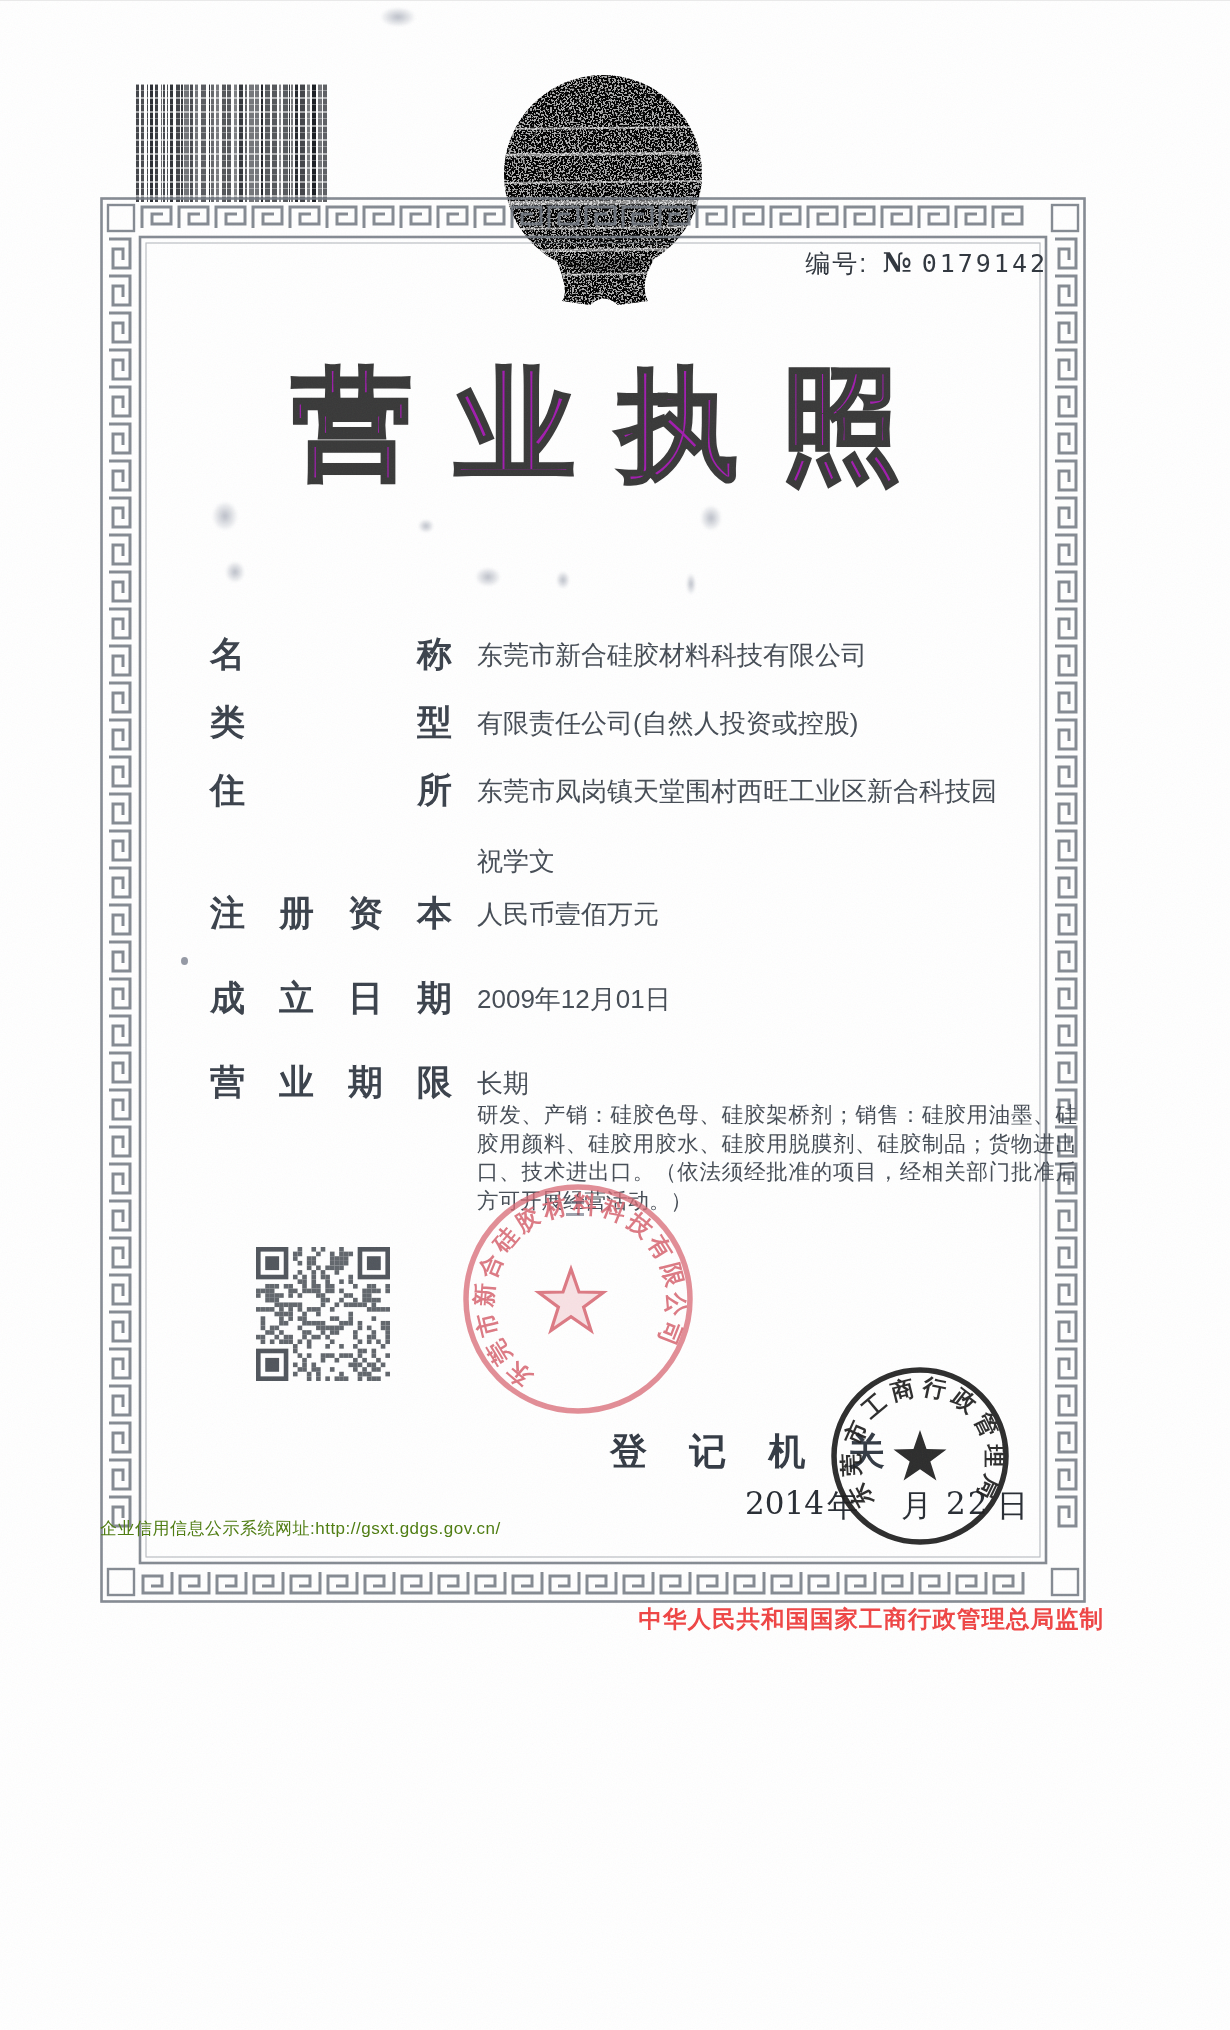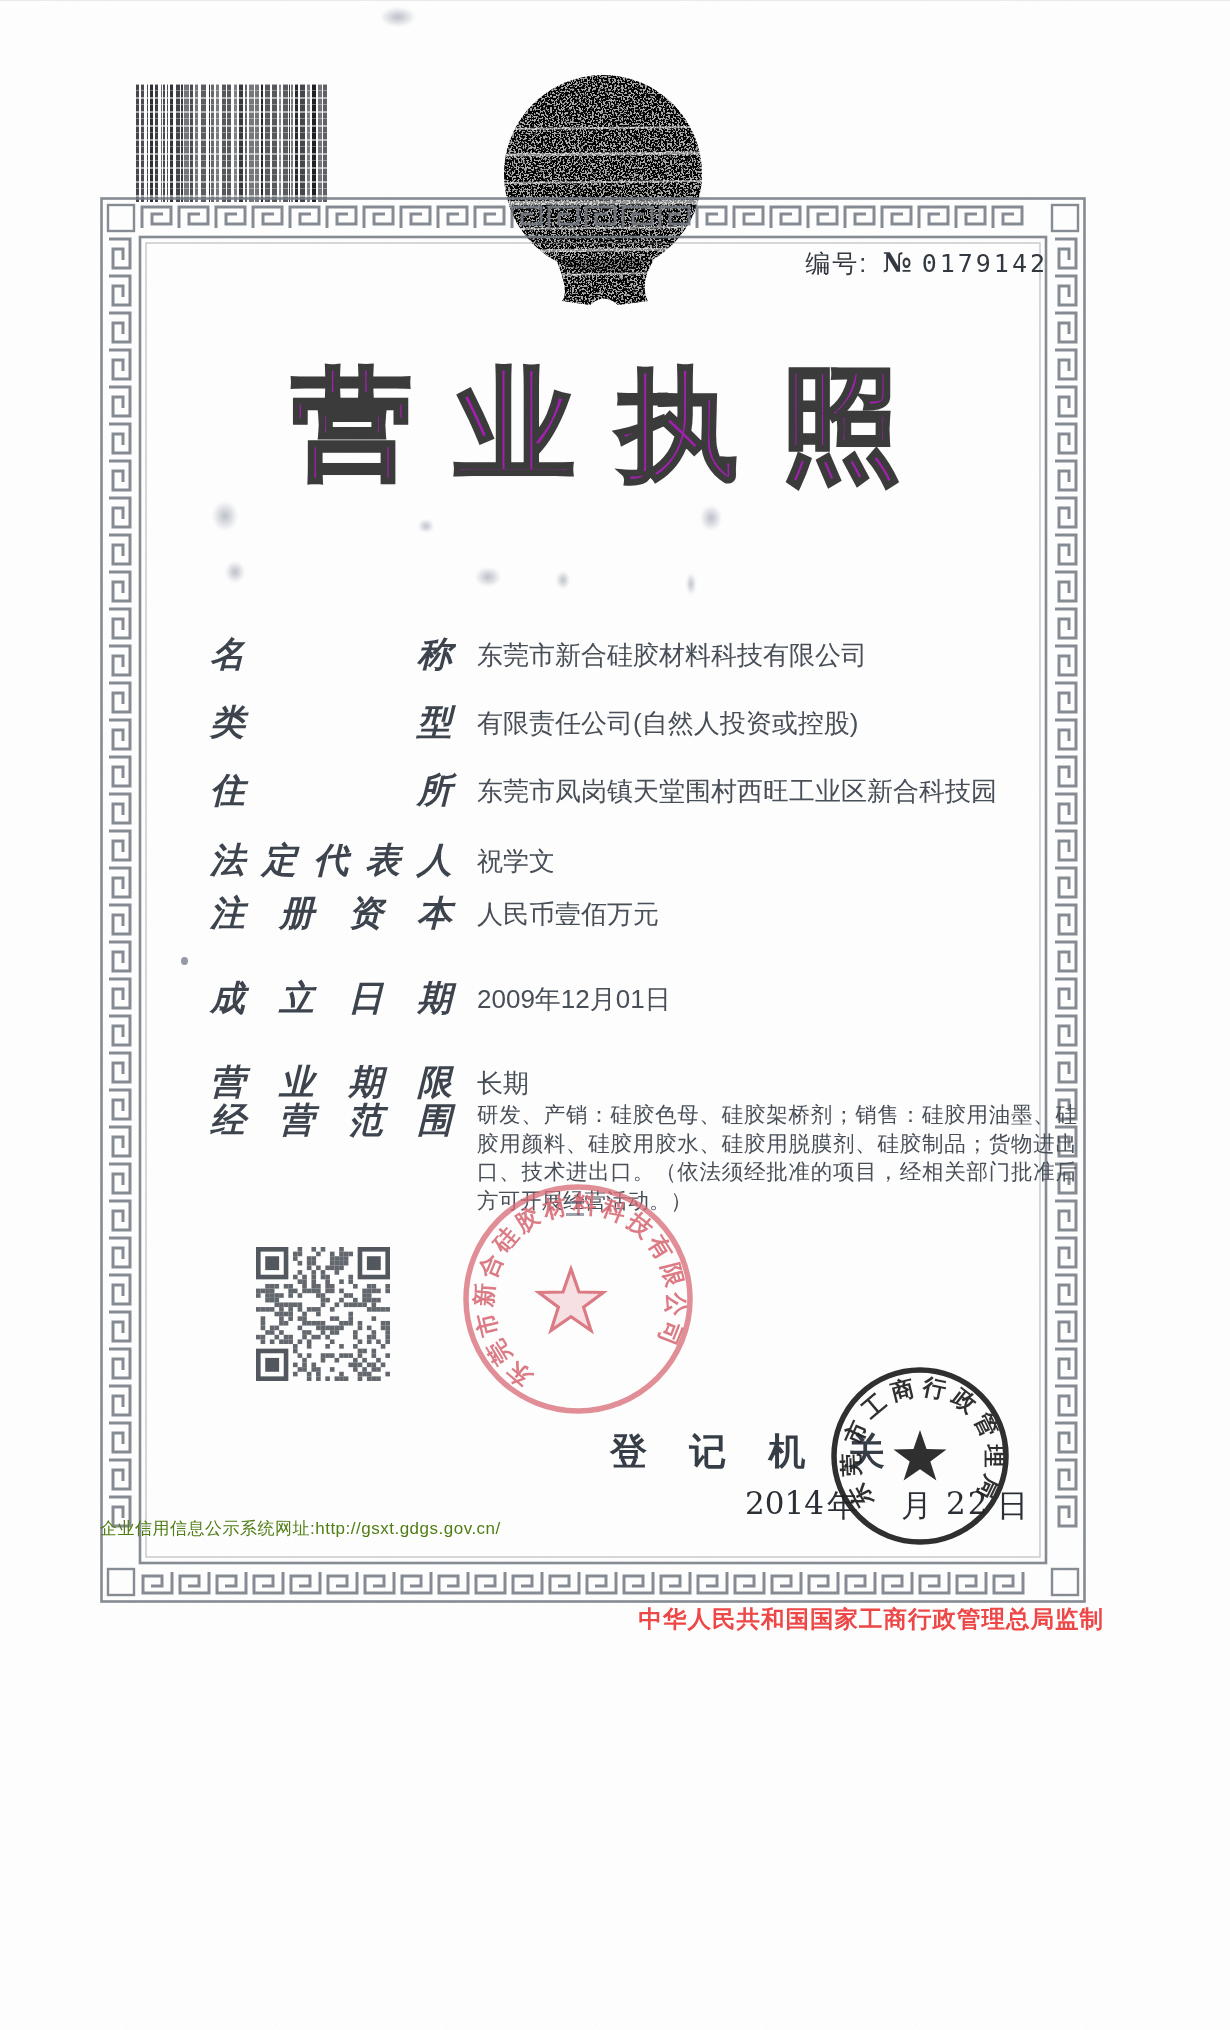--- a/index.html
+++ b/index.html
@@ -26,21 +26,21 @@
   #title{left:292px;top:344px;font-size:120px;font-weight:900;letter-spacing:43px;
     color:#a21caf;-webkit-text-stroke:3px #383838;filter:blur(.7px);white-space:nowrap;
     text-shadow:0 0 2px #6a6a6a;}
   
   #regline{left:622px;top:540px;white-space:nowrap;}
   #regline .lbl{font-size:30px;letter-spacing:12px;color:#39404a;font-weight:500;}
   #regline .num{font-family:"DejaVu Serif",serif;font-size:35px;color:#3e4550;letter-spacing:1px;padding-left:22px;}
   
   .row{position:absolute;left:210px;width:880px;height:44px;}
   .row .lbl{position:absolute;left:0;top:0;width:242px;font-size:35px;font-weight:600;color:#3a414b;
-    text-align:justify;text-align-last:justify;filter:blur(.3px);font-style:italic;}
+    text-align:justify;text-align-last:justify;filter:blur(.3px);}
   .row .val{position:absolute;left:267px;top:7px;font-size:26px;color:#454c55;white-space:nowrap;filter:blur(.2px);}
   .row .val.para{top:4px;width:600px;white-space:normal;font-size:21.5px;line-height:28.5px;text-align:justify;}
   
   #qr{left:256px;top:1246px;filter:blur(.25px);}
   
   #redseal{left:443px;top:1163px;filter:blur(.55px);opacity:.9;}
   #blackstamp{left:815px;top:1350px;filter:blur(.35px);opacity:.94;}
   
   #regorg{left:610px;top:1426px;font-size:37px;font-weight:600;letter-spacing:16px;color:#333a44;filter:blur(.3px);white-space:nowrap;}
   .dt{position:absolute;top:1484px;font-family:"DejaVu Serif",serif;font-size:31px;color:#272c33;filter:blur(.2px);}
@@ -276,37 +276,35 @@
   </div>
   <div class="row" style="top:698px">
     <span class="lbl">类型</span>
     <span class="val">有限责任公司(自然人投资或控股)</span>
   </div>
   <div class="row" style="top:766px">
     <span class="lbl">住所</span>
     <span class="val">东莞市凤岗镇天堂围村西旺工业区新合科技园</span>
   </div>
   <div class="row" style="top:836px">
-    <span class="lbl">法定代表人</span>
     <span class="val">祝学文</span>
   </div>
   <div class="row" style="top:889px">
     <span class="lbl">注册资本</span>
     <span class="val">人民币壹佰万元</span>
   </div>
   <div class="row" style="top:974px">
     <span class="lbl">成立日期</span>
     <span class="val">2009年12月01日</span>
   </div>
   <div class="row" style="top:1058px">
     <span class="lbl">营业期限</span>
     <span class="val">长期</span>
   </div>
   <div class="row" style="top:1096px;height:130px">
-    <span class="lbl">经营范围</span>
     <span class="val para">研发、产销：硅胶色母、硅胶架桥剂；销售：硅胶用油墨、硅胶用颜料、硅胶用胶水、硅胶用脱膜剂、硅胶制品；货物进出口、技术进出口。（依法须经批准的项目，经相关部门批准后方可开展经营活动。）</span>
   </div>
 
   <svg id="qr" class="abs" width="134" height="134">
       <rect x="41.58620689655172" y="0" width="4.620689655172414" height="4.620689655172414" fill="rgba(80,85,92,0.9)"></rect>
       <rect x="55.44827586206897" y="0" width="4.620689655172414" height="4.620689655172414" fill="rgba(80,85,92,0.9)"></rect>
       <rect x="64.6896551724138" y="0" width="4.620689655172414" height="4.620689655172414" fill="rgba(80,85,92,0.9)"></rect>
       <rect x="83.17241379310344" y="0" width="4.620689655172414" height="4.620689655172414" fill="rgba(80,85,92,0.9)"></rect>
       <rect x="36.96551724137931" y="4.620689655172414" width="4.620689655172414" height="4.620689655172414" fill="rgba(80,85,92,0.9)"></rect>
       <rect x="41.58620689655172" y="4.620689655172414" width="4.620689655172414" height="4.620689655172414" fill="rgba(80,85,92,0.9)"></rect>

